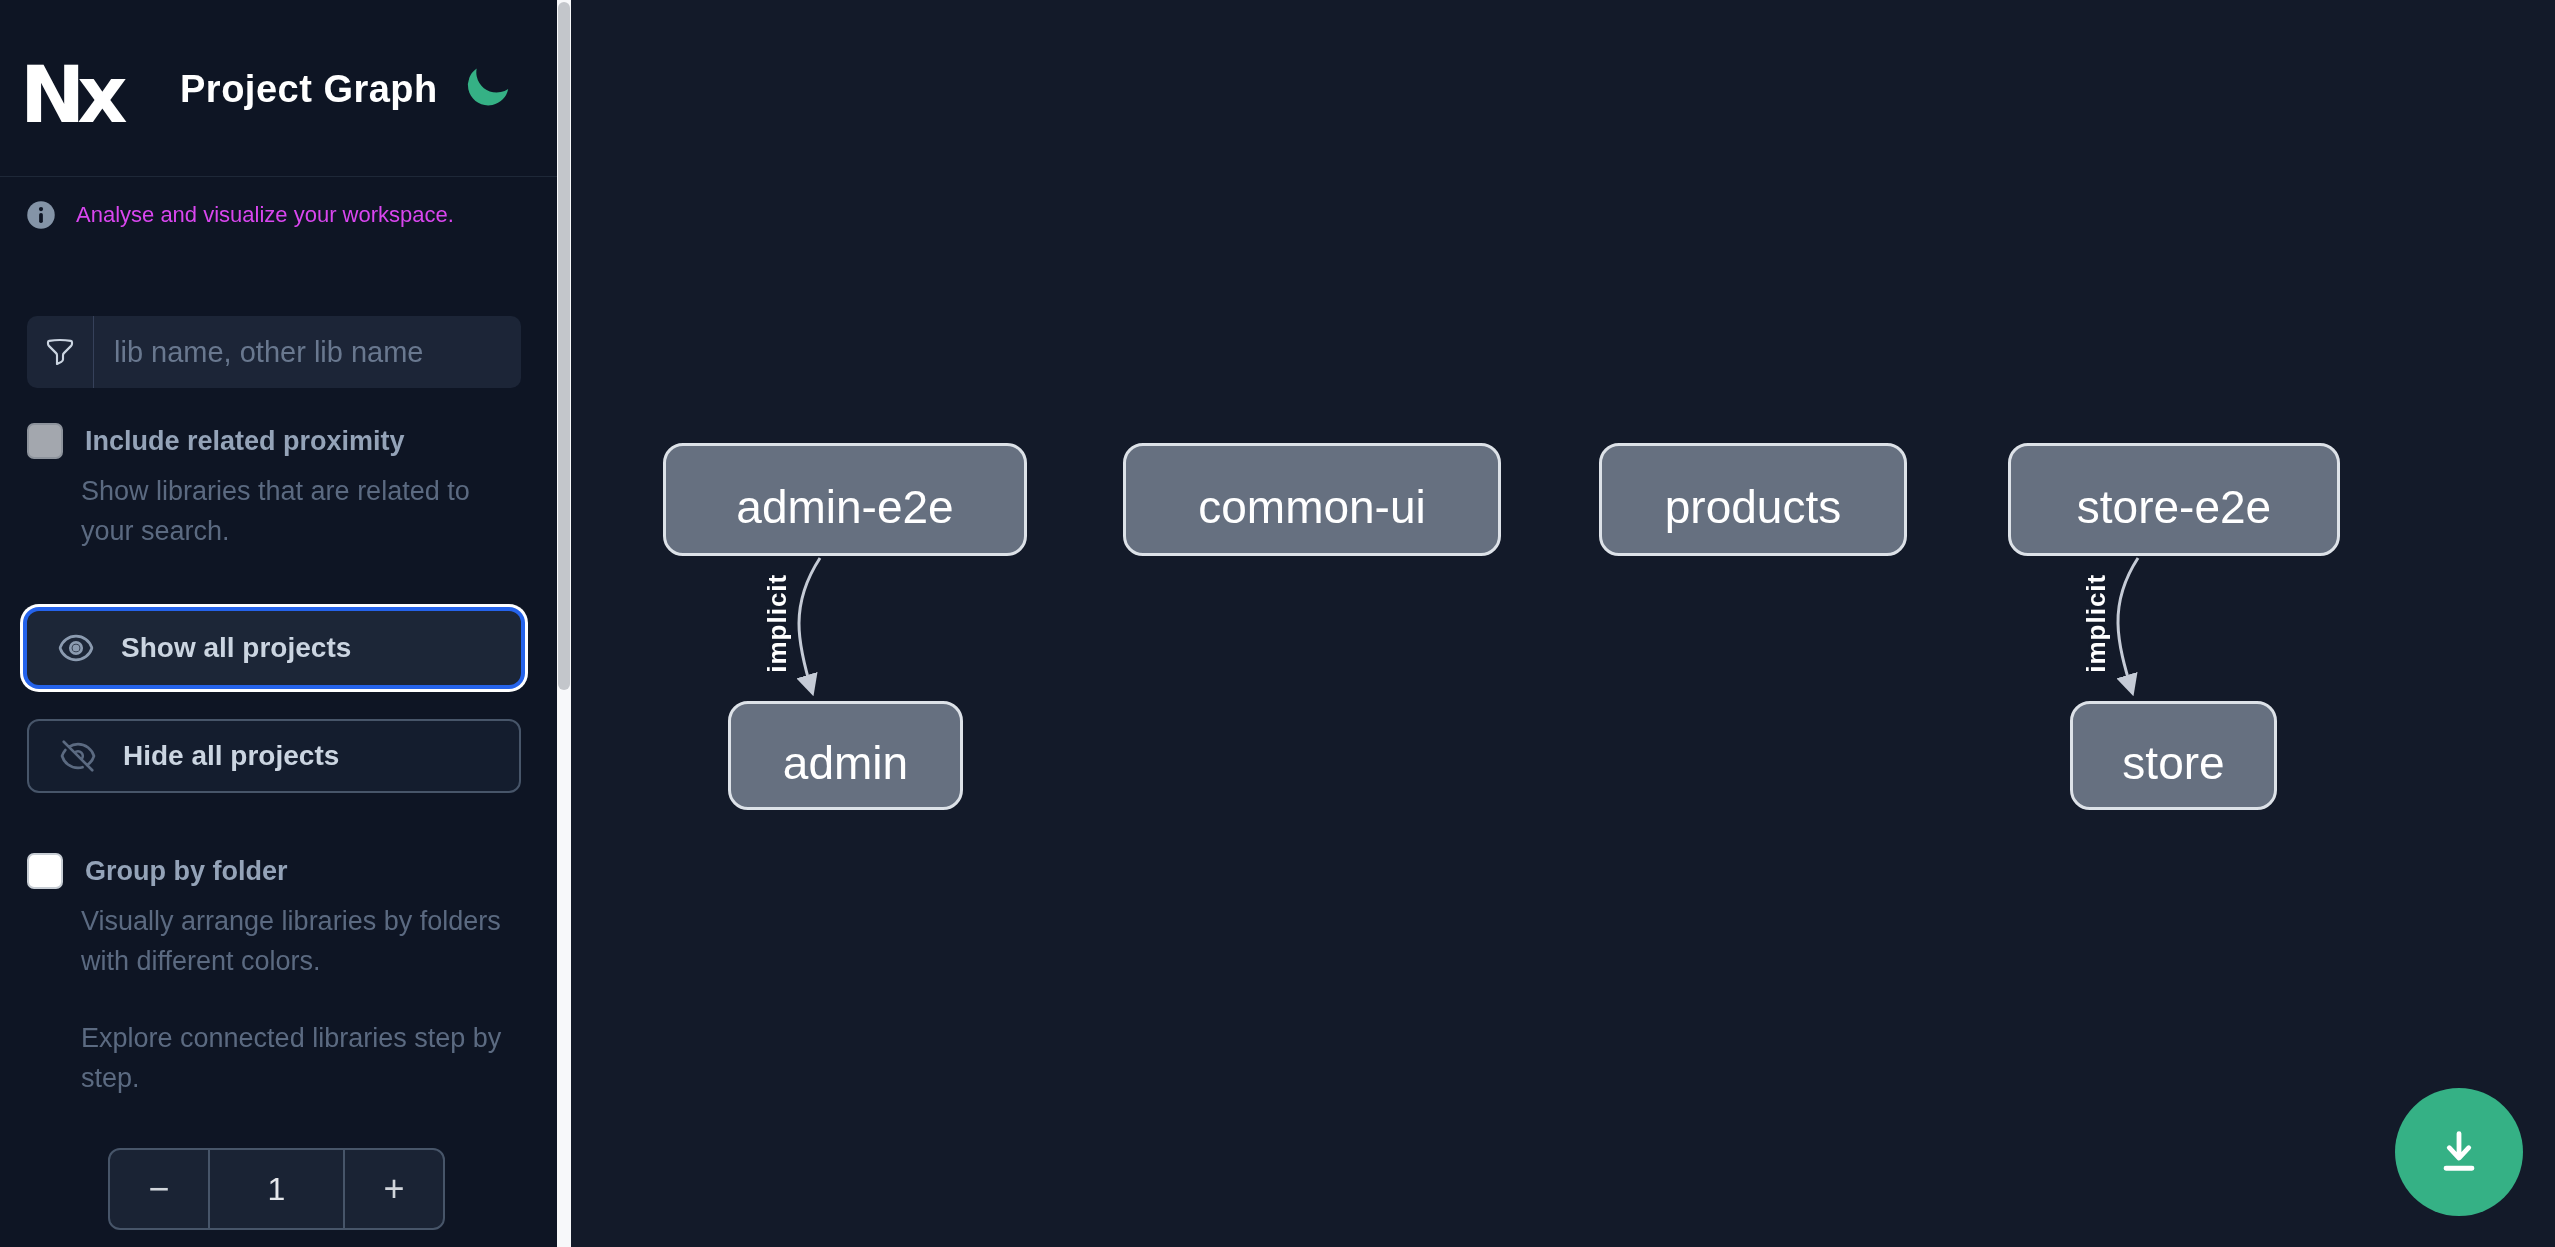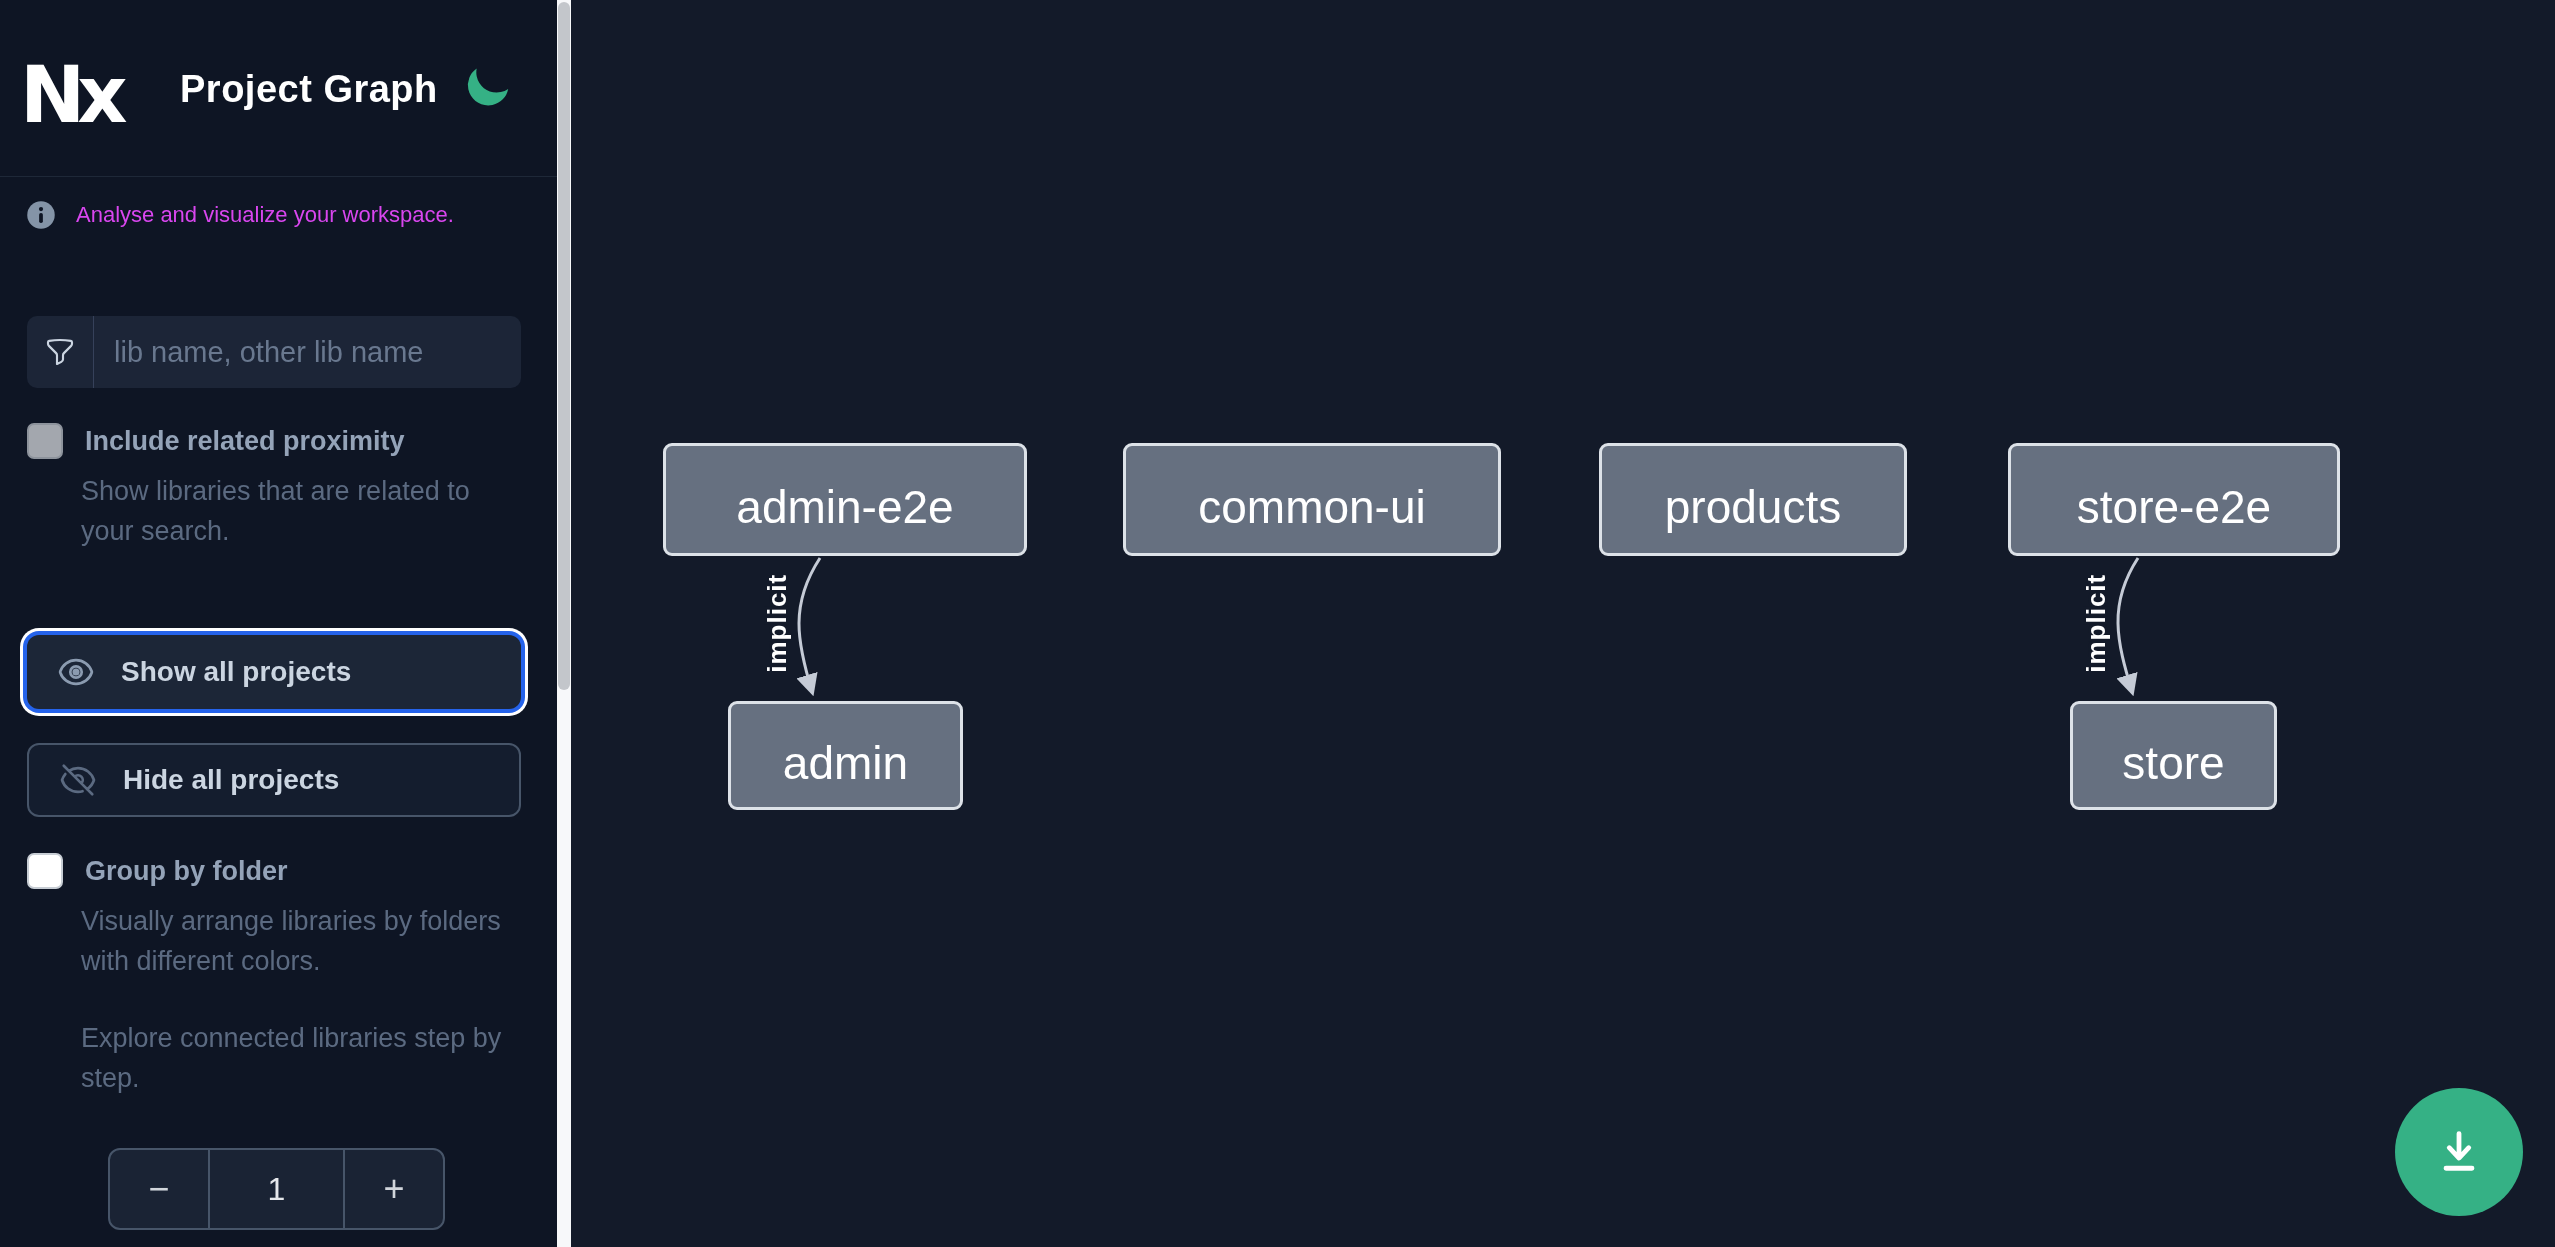--- a/index.html
+++ b/index.html
@@ -26,41 +26,41 @@
   .toggle-block{position:absolute;left:27px;width:500px;}
   .toggle-head{display:flex;align-items:center;gap:22px;}
   .cb{width:32px;height:32px;border-radius:7px;flex:0 0 auto;cursor:pointer;}
   .cb-gray{background:#a3a7ae;border:2px solid #8d939c;}
   .cb-white{background:#ffffff;border:2px solid #c7cdd4;}
   .cb-green{background:#35b185;border:2px solid #35b185;display:flex;align-items:center;justify-content:center;}
   .toggle-label{color:#94a3b8;font-size:27px;font-weight:bold;}
   .toggle-desc{color:#5b6a81;font-size:27px;line-height:40px;margin:12px 0 0 54px;width:430px;}
 
   .sb-btn{position:absolute;left:27px;width:494px;height:74px;border-radius:12px;display:flex;
-          align-items:center;gap:26px;padding:0 0 0 30px;box-sizing:border-box;cursor:pointer;margin-top:24px;}
+          align-items:center;gap:26px;padding:0 0 0 30px;box-sizing:border-box;cursor:pointer;}
   .sb-btn .lbl{color:#cbd5e1;font-size:28px;font-weight:bold;}
   .btn-primary-focus{background:#1c2637;border:none;
         box-shadow:0 0 0 4px #2563eb, 0 0 0 7px #ffffff;}
   .btn-secondary{background:#141d2e;border:2px solid #475569;}
 
   .stepper{position:absolute;left:108px;top:1148px;width:337px;height:82px;border:2px solid #475569;
            border-radius:12px;display:flex;overflow:hidden;background:#1a2334;box-sizing:border-box;}
   .step-btn{width:98px;display:flex;align-items:center;justify-content:center;color:#d1d5db;
             font-size:36px;cursor:pointer;}
   .step-val{flex:1;display:flex;align-items:center;justify-content:center;color:#e5e7eb;font-size:32px;
             border-left:2px solid #475569;border-right:2px solid #475569;}
 
   
   .sb-scroll-track{position:absolute;left:557px;top:0;width:14px;height:1247px;background:#f7f8fa;}
   .sb-scroll-thumb{position:absolute;left:1px;top:2px;width:12px;height:688px;background:#c3c6cb;border-radius:7px;cursor:pointer;}
 
   
   .graph{position:absolute;left:571px;top:0;width:1984px;height:1247px;background:#131a29;}
   .graph svg.edges{position:absolute;left:0;top:0;}
-  .gnode{position:absolute;background:#667080;border:3px solid #dde2e8;border-radius:9px;
+  .gnode{position:absolute;background:#667080;border:3px solid #dde2e8;border-radius:20px;
          display:flex;align-items:center;justify-content:center;color:#ffffff;font-size:46px;
          box-sizing:border-box;cursor:pointer;padding-top:14px;}
   .edge-label{font-size:26px;font-weight:bold;fill:#ffffff;stroke:#131a29;stroke-width:6px;
               paint-order:stroke;letter-spacing:1px;}
 
   .fab{position:absolute;left:1824px;top:1088px;width:128px;height:128px;border-radius:50%;
        background:#35b185;display:flex;align-items:center;justify-content:center;cursor:pointer;}
 
   .icon{display:block;}
 </style>

